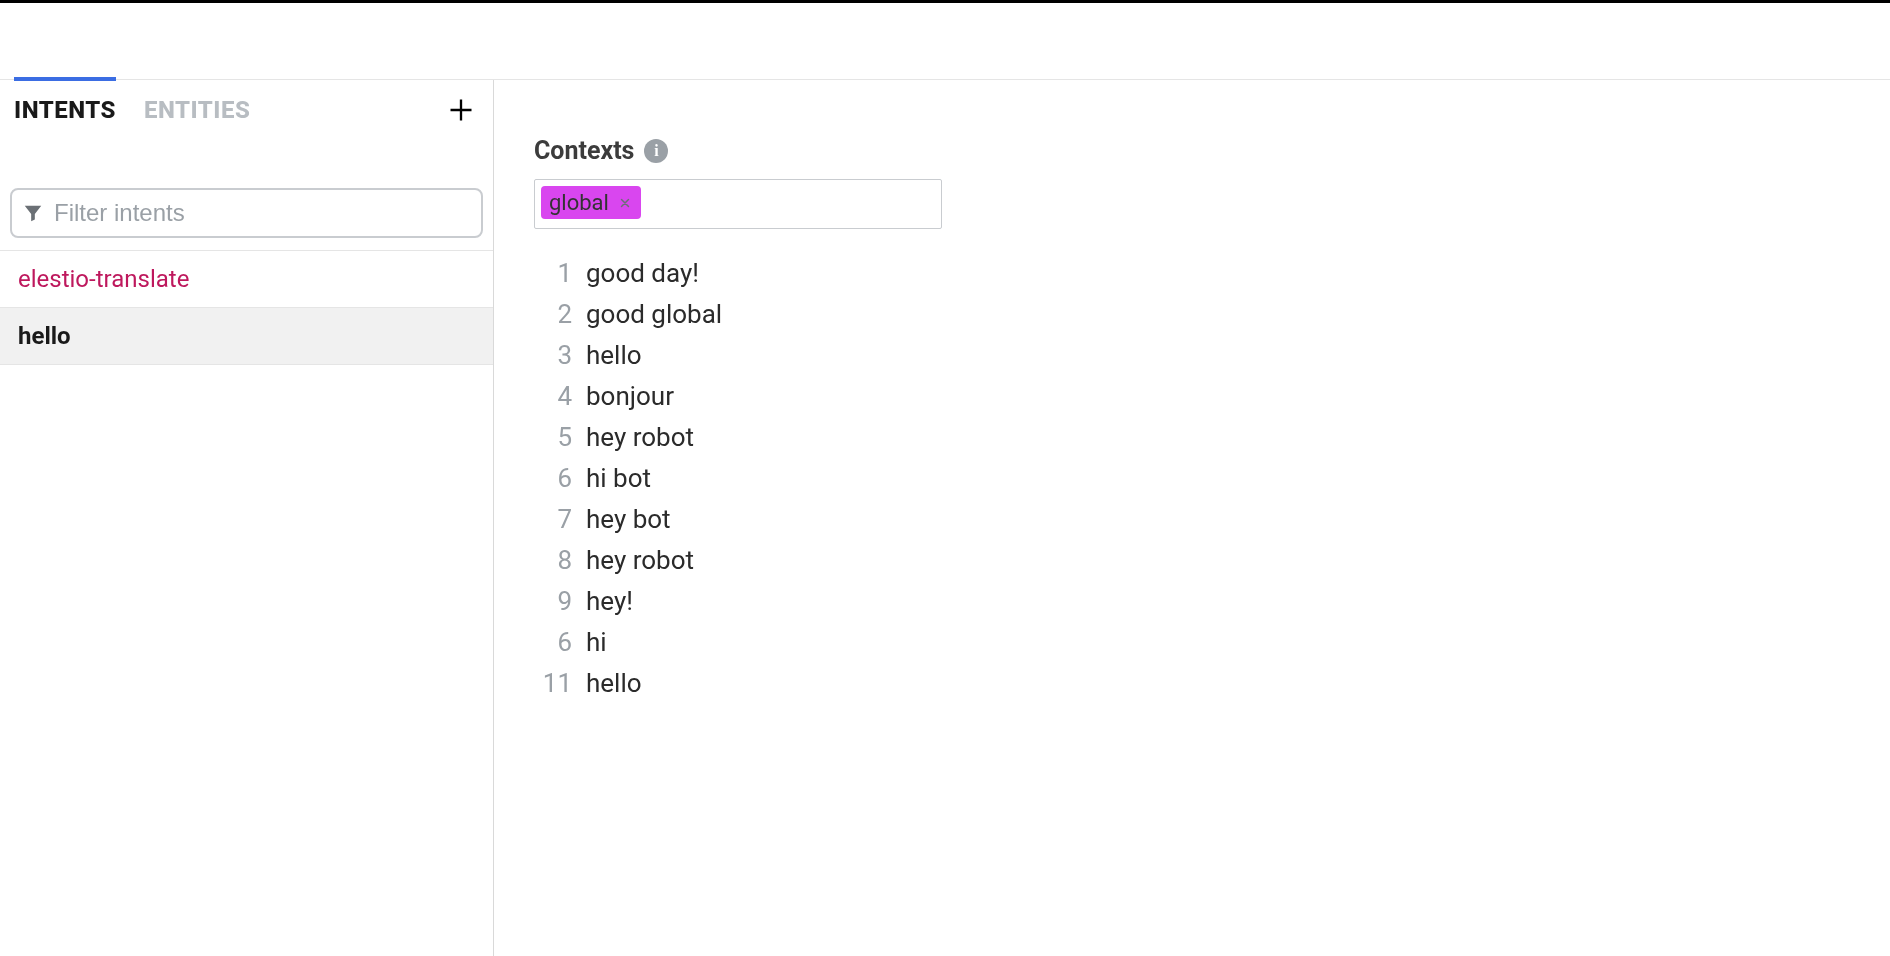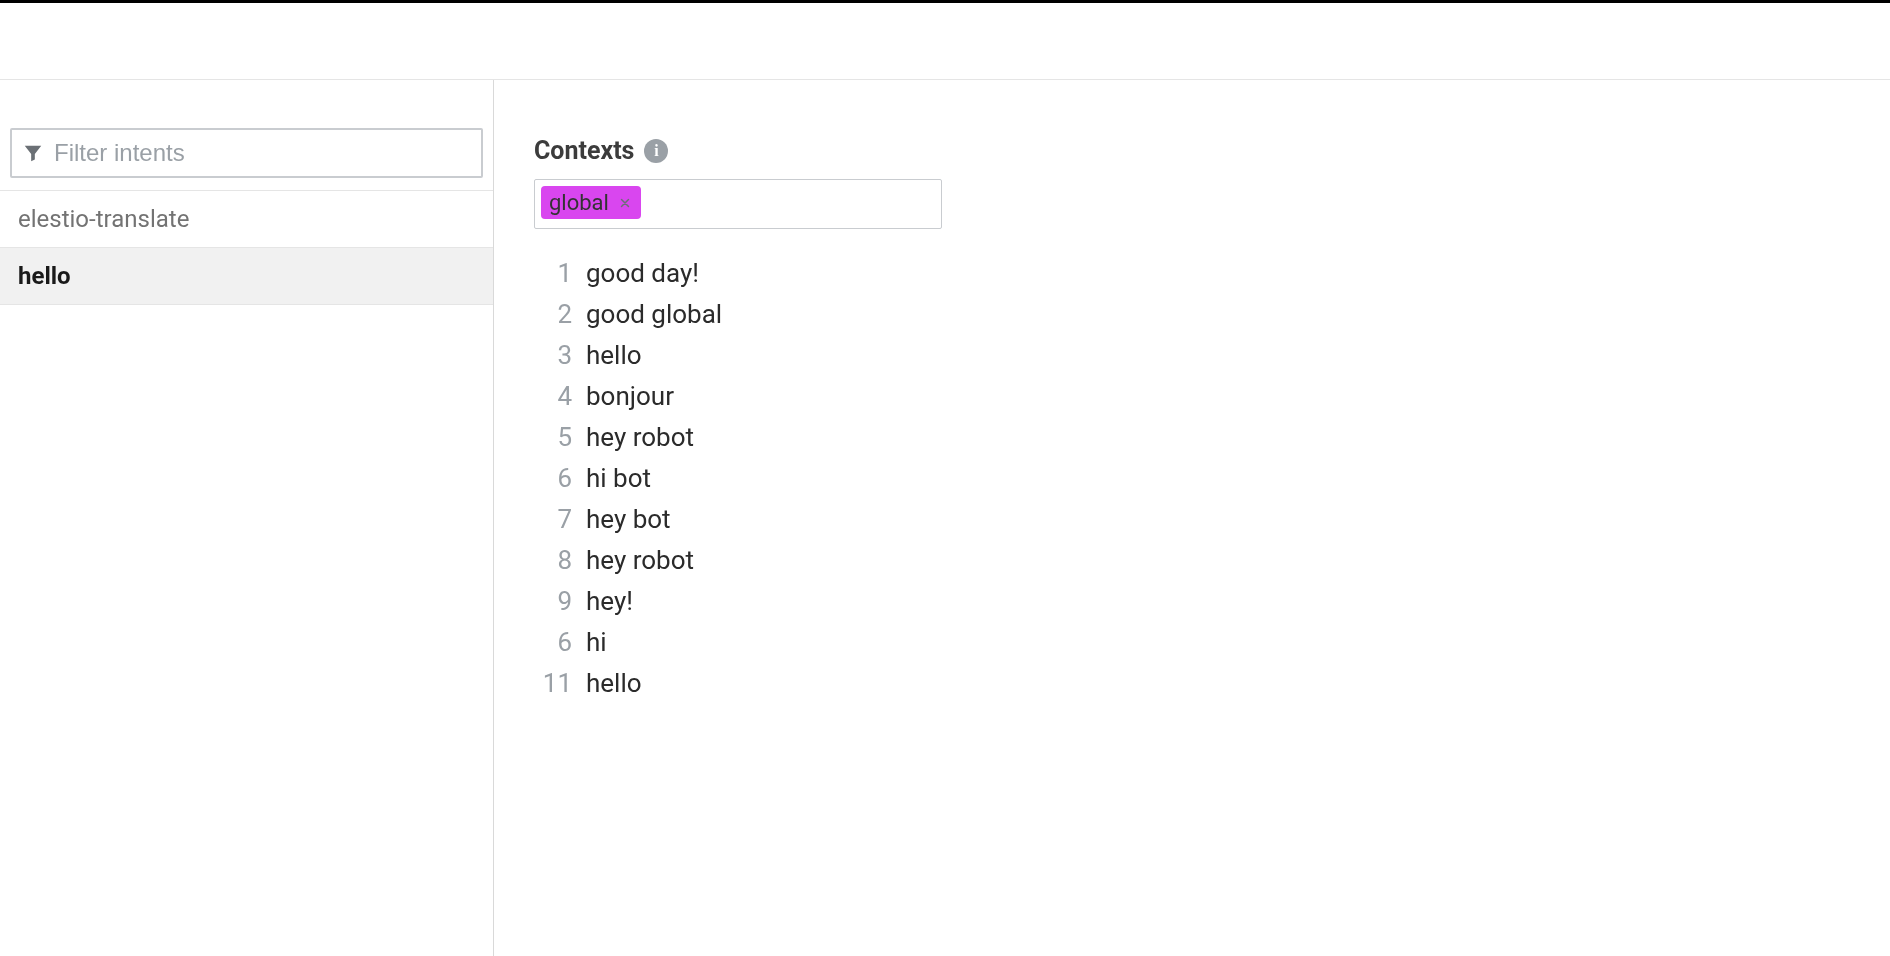--- a/index.html
+++ b/index.html
@@ -81,21 +81,21 @@
   .add-btn svg { width: 28px; height: 28px; }
 
   .filter-wrap {
     padding: 48px 10px 12px 10px;
   }
 
   .filter-input-wrap {
     display: flex;
     align-items: center;
     border: 2px solid #c9ccd0;
-    border-radius: 2px;
+    border-radius: 8px;
     height: 50px;
     padding: 0 10px;
     background: #fff;
   }
   .filter-input-wrap svg { width: 22px; height: 22px; flex-shrink: 0; }
   .filter-input {
     border: none;
     outline: none;
     font-size: 24px;
     color: #333;
@@ -108,21 +108,21 @@
   .intent-list {
     border-top: 1px solid #e5e5e5;
     display: flex;
     flex-direction: column;
   }
   .intent-item {
     font-size: 24px;
     padding: 14px 18px;
     border-bottom: 1px solid #e5e5e5;
     cursor: pointer;
-    color: #737373;
+    color: #be185d;
   }
   .intent-item.selected {
     background: #f1f1f1;
     font-weight: 700;
     color: #1a1a1a;
   }
 
   .main {
     flex: 1;
     padding: 56px 40px 2px 40px;
@@ -203,20 +203,29 @@
 </style>
 </head>
 <body>
 
 <div class="top-border"></div>
 <div class="top-space"></div>
 
 <div class="container">
 
   <aside class="sidebar">
+    <div class="tabs-row">
+      <div class="tab active">INTENTS</div>
+      <div class="tab">ENTITIES</div>
+      <div class="add-btn">
+        <svg viewBox="0 0 24 24">
+            <path d="M11 3h2v8h8v2h-8v8h-2v-8H3v-2h8z" fill="#000"></path>
+          </svg>
+      </div>
+    </div>
 
     <div class="filter-wrap">
       <div class="filter-input-wrap">
         <svg viewBox="0 0 24 24">
             <path d="M3 4h18l-7 9v6l-4 2v-8L3 4z" fill="#6b7075"></path>
           </svg>
         <input class="filter-input" type="text" placeholder="Filter intents" style="">
       </div>
     </div>
 

